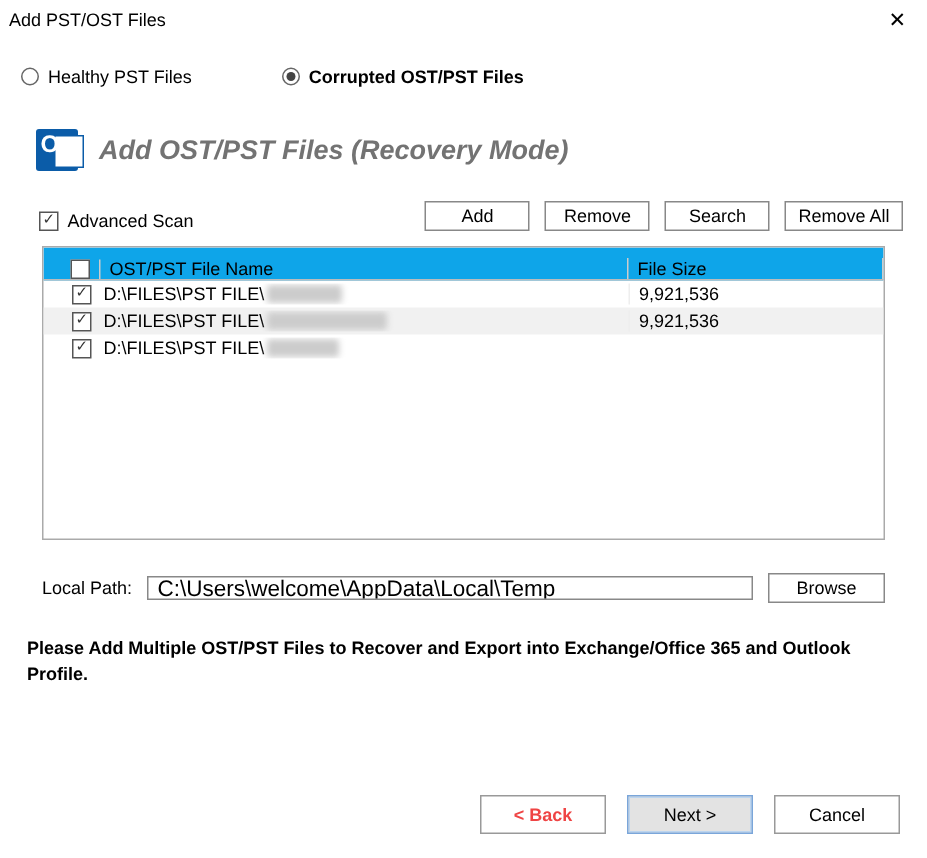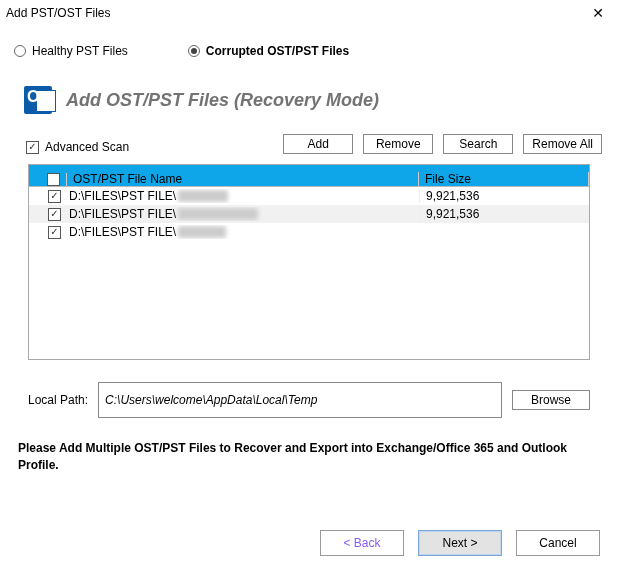--- a/index.html
+++ b/index.html
@@ -28,25 +28,25 @@
   .th-chk { width: 38px; justify-content: flex-end; }
   .th-name { flex: 1; }
   .th-size { width: 170px; }
   .trow { display: flex; height: 18px; align-items: center; }
   .trow.alt { background: #f1f1f1; }
   .td-chk { width: 38px; display: flex; justify-content: flex-end; padding: 0 6px; }
   .td-name { flex: 1; padding: 0 2px; white-space: nowrap; overflow: hidden; display: flex; align-items: center; gap: 2px; }
   .blur { display: inline-block; height: 12px; background: #ccc; border-radius: 2px; filter: blur(2px); }
   .td-size { width: 170px; padding: 0 6px; border-left: 1px solid #eee; }
   .temp-row { display: flex; align-items: center; gap: 10px; padding: 12px 18px 10px 18px; }
-  .temp-input { flex: 1; height: 36px; border: 1px solid #888; padding: 0 6px; font-size: 12px; font-style: italic; }
+  .temp-input { flex: 1; height: 16px; border: 1px solid #888; padding: 0 6px; font-size: 15px; }
   .note { padding: 12px 6px 0 8px; font-size: 12px; font-weight: bold; line-height: 1.45; }
   .footer { display: flex; justify-content: flex-end; gap: 14px; padding: 12px 18px 16px 0; }
   .fbtn { width: 84px; height: 26px; border: 1px solid #999; background: #fff; font-size: 12px; cursor: pointer; display: inline-flex; align-items: center; justify-content: center; }
-  .fbtn.disabled { color: #8b5cf6; cursor: default; }
+  .fbtn.disabled { color: #ef4444; cursor: default; font-weight: bold; }
   .fbtn.primary { background: #e3e3e3; border: 1px solid #7aa6da; box-shadow: inset 0 0 0 1px #bcd5ef; }
 </style>
 </head>
 <body>
 
 <div class="titlebar">
   <span>Add PST/OST Files</span>
   <span class="close-x">✕</span>
 </div>
 

